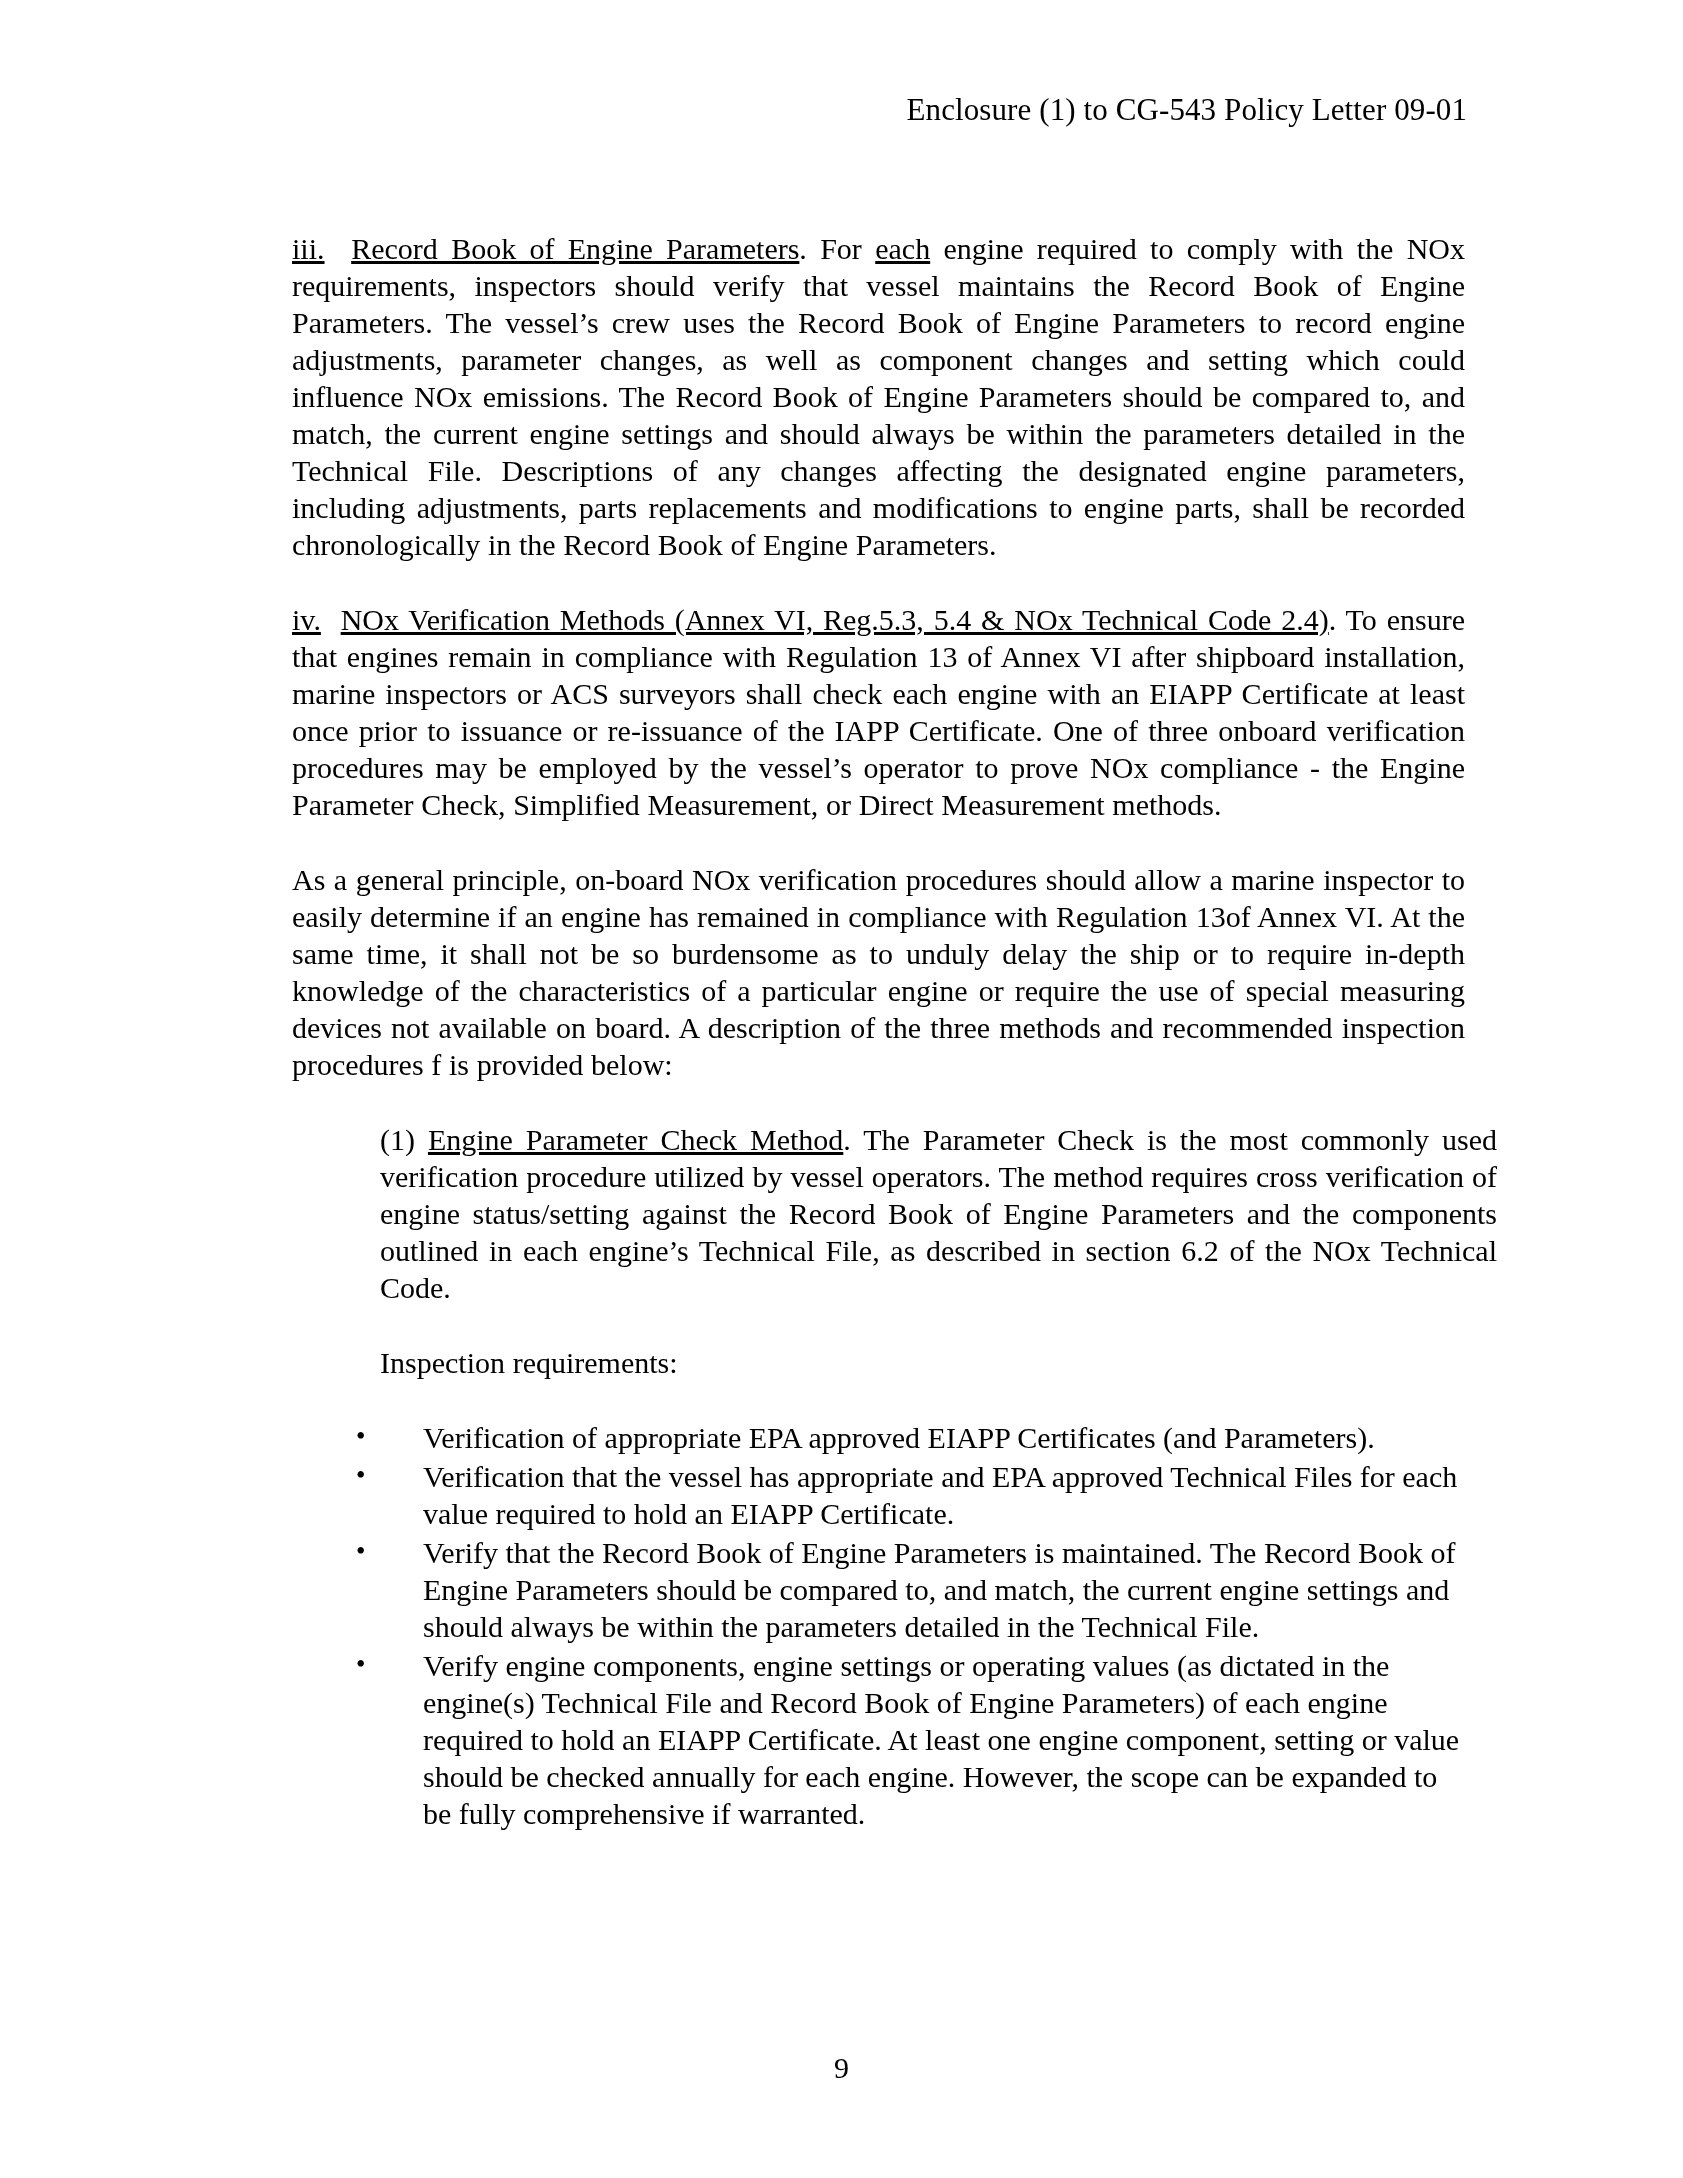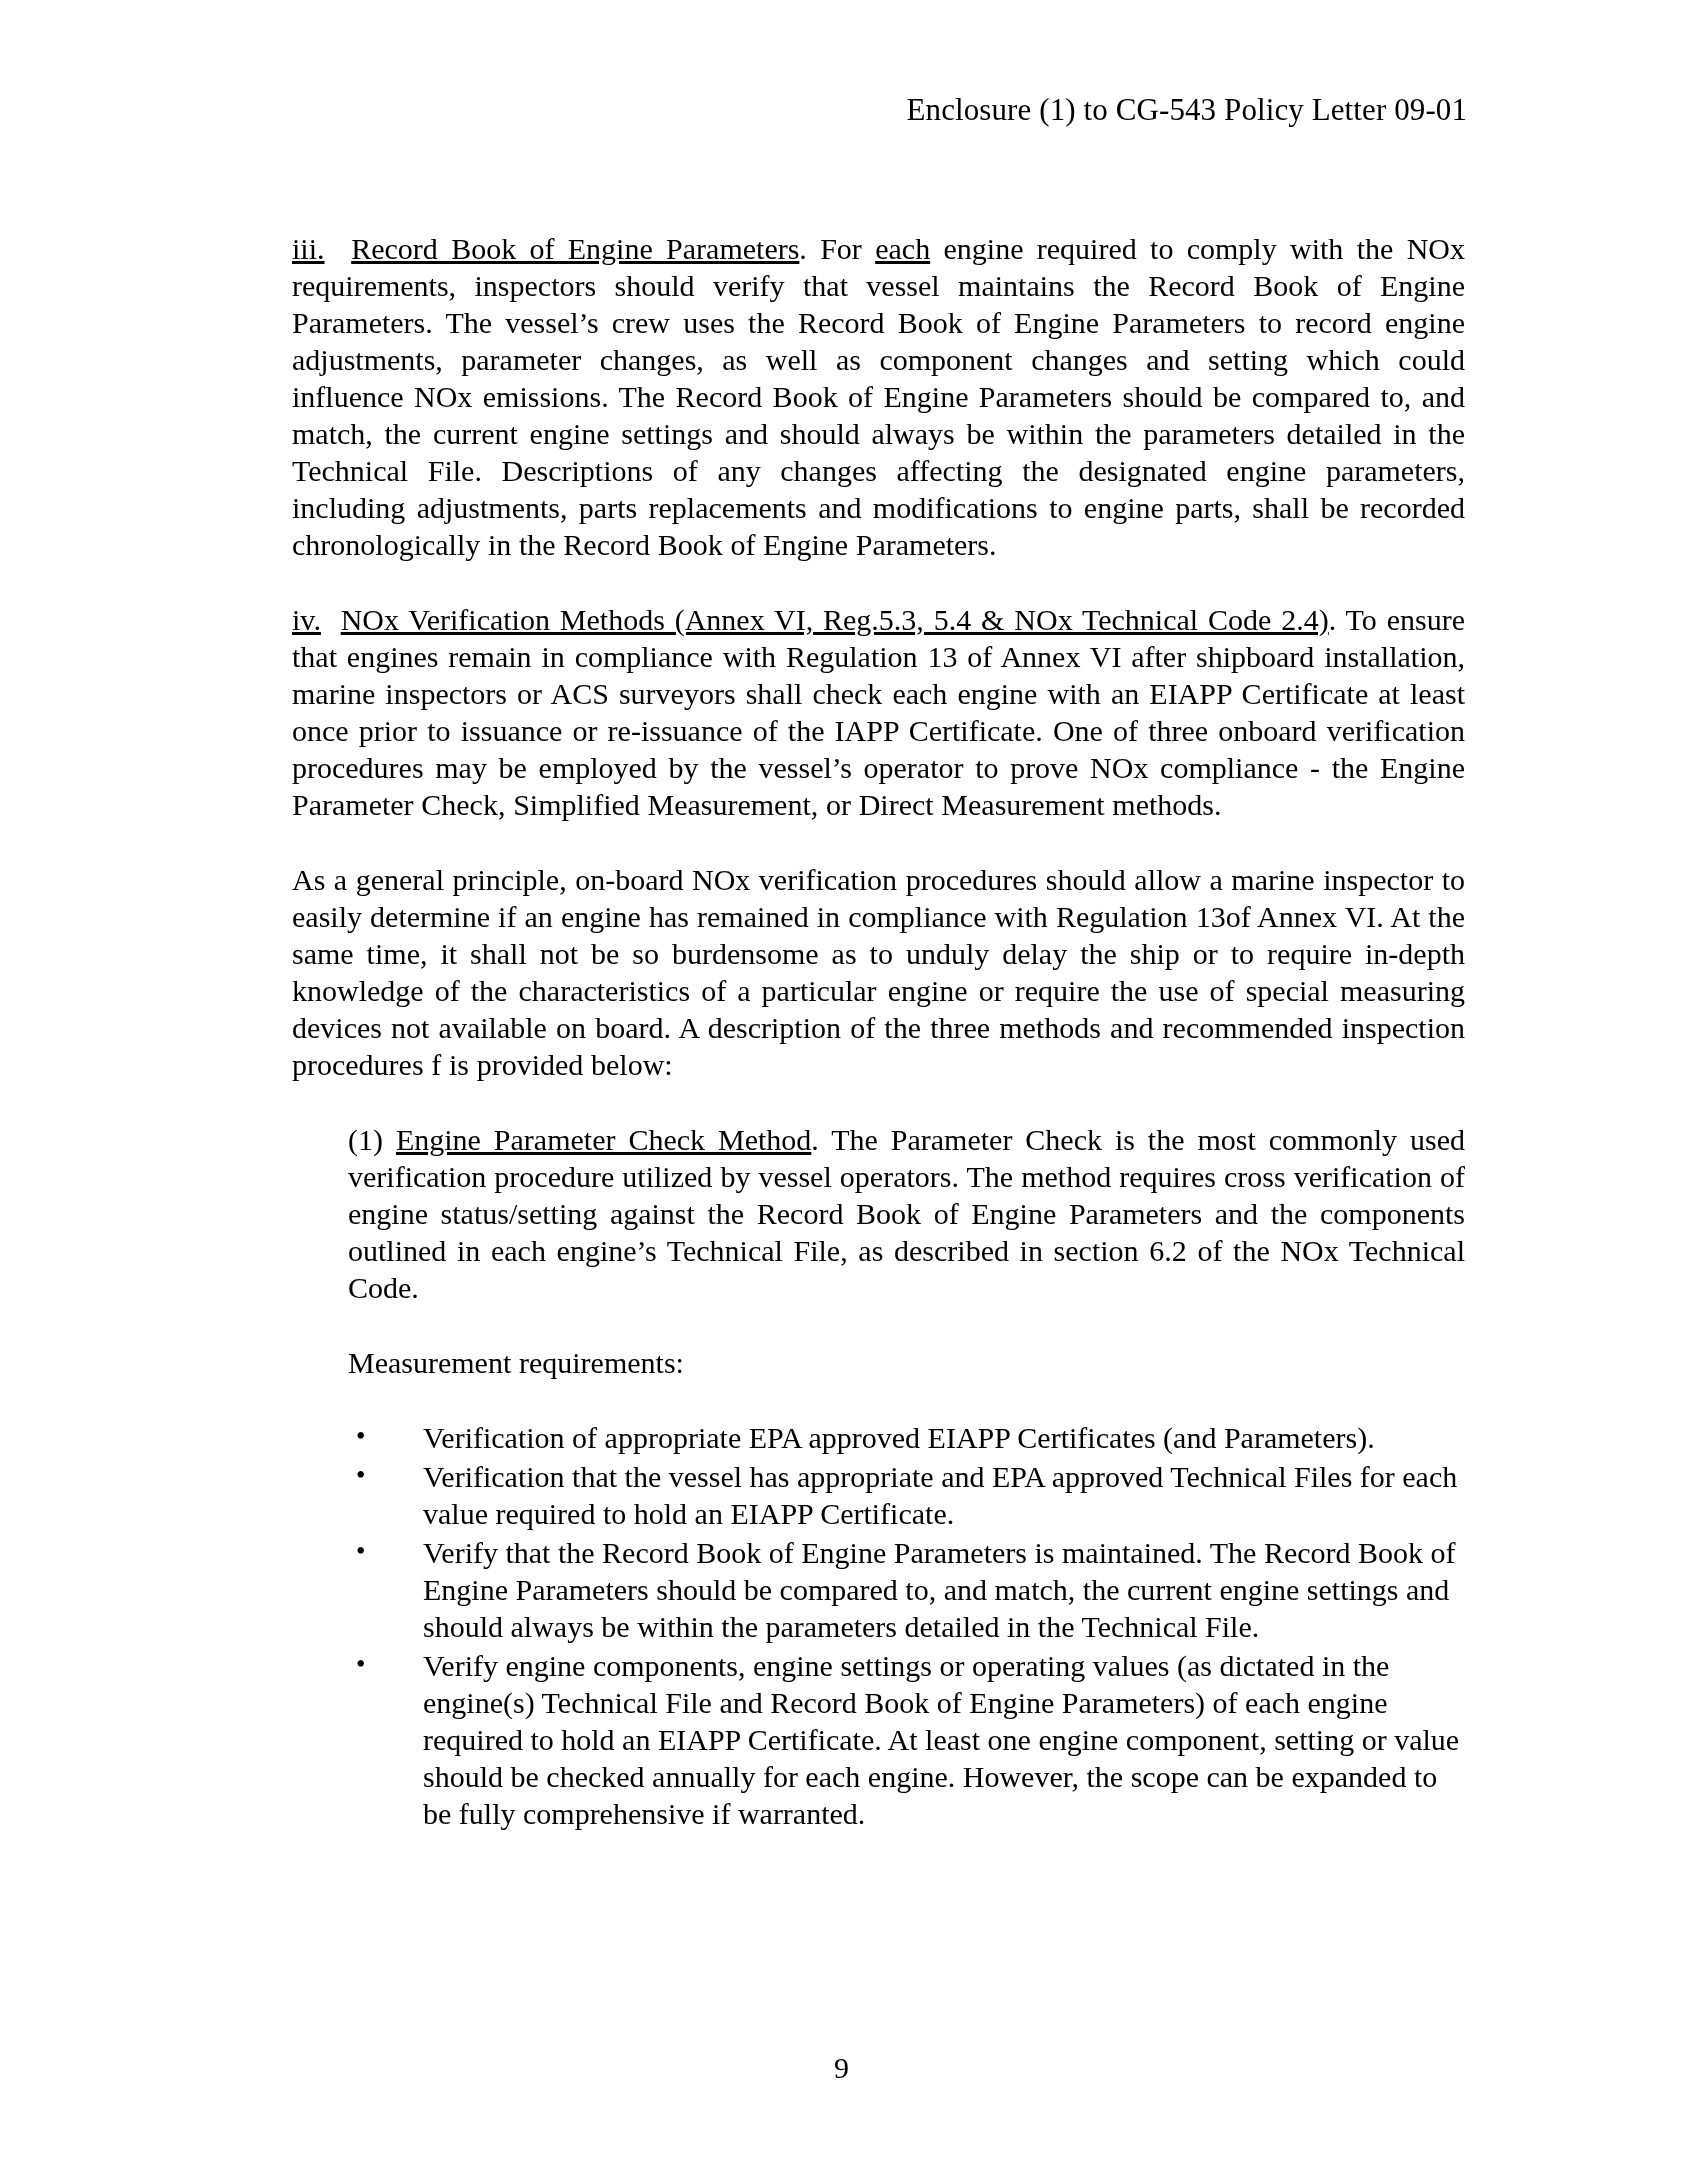--- a/index.html
+++ b/index.html
@@ -54,21 +54,21 @@
   }
   p.body:last-child { margin-bottom: 0; }
 
   .u { text-decoration: underline; text-underline-offset: 2px; }
 
   
   .marker { }
 
   
   .subblock {
-    margin-left: 56px;
+    margin-left: 88px;
     width: 1117px;
   }
   .subblock p.body {
     margin-bottom: 38px;
   }
 
   
   ul.bullets {
     list-style: none;
     margin: 0;
@@ -116,21 +116,21 @@
 
     <p class="body"><span class="marker u">iii.</span>&nbsp;&nbsp;<span class="u">Record Book of Engine Parameters</span><span>.  For </span><span class="u">each</span><span> engine required to comply with the NOx requirements, inspectors should verify that vessel maintains the Record Book of Engine Parameters.  The vessel’s crew uses the Record Book of Engine Parameters to record engine adjustments, parameter changes, as well as component changes and setting which could influence NOx emissions.  The Record Book of Engine Parameters should be compared to, and match, the current engine settings and should always be within the parameters detailed in the Technical File.  Descriptions of any changes affecting the designated engine parameters, including adjustments, parts replacements and modifications to engine parts, shall be recorded chronologically in the Record Book of Engine Parameters.</span></p>
 
     <p class="body"><span class="marker u">iv.</span>&nbsp;&nbsp;<span class="u">NOx Verification Methods (Annex VI, Reg.5.3, 5.4 &amp; NOx Technical Code 2.4)</span><span>. To ensure that engines remain in compliance with Regulation 13 of Annex VI after shipboard installation, marine inspectors or ACS surveyors shall check each engine with an EIAPP Certificate at least once prior to issuance or re-issuance of the IAPP Certificate.  One of three onboard verification procedures may be employed by the vessel’s operator to prove NOx compliance - the Engine Parameter Check, Simplified Measurement, or Direct Measurement methods.</span></p>
 
     <p class="body"><span>As a general principle, on-board NOx verification procedures should allow a marine inspector to easily determine if an engine has remained in compliance with Regulation 13of Annex VI.  At the same time, it shall not be so burdensome as to unduly delay the ship or to require in-depth knowledge of the characteristics of a particular engine or require the use of special measuring devices not available on board.  A description of the three methods and recommended inspection procedures f is provided below:</span></p>
 
     <div class="subblock">
       <p class="body"><span>(1) </span><span class="u">Engine Parameter Check Method</span><span>. The Parameter Check is the most commonly used verification procedure utilized by vessel operators.  The method requires cross verification of engine status/setting against the Record Book of Engine Parameters and the components outlined in each engine’s Technical File, as described in section 6.2 of the NOx Technical Code.</span></p>
 
-      <p class="body">Measurement requirements:</p>
+      <p class="body">Inspection requirements:</p>
     </div>
 
     <ul class="bullets">
       <li><span class="bullet-glyph">•</span><span>Verification of appropriate EPA approved EIAPP Certificates (and Parameters).</span></li>
       <li><span class="bullet-glyph">•</span><span>Verification that the vessel has appropriate and EPA approved Technical Files for each value required to hold an EIAPP Certificate.</span></li>
       <li><span class="bullet-glyph">•</span><span>Verify that the Record Book of Engine Parameters is maintained.  The Record Book of Engine Parameters should be compared to, and match, the current engine settings and should always be within the parameters detailed in the Technical File.</span></li>
       <li><span class="bullet-glyph">•</span><span>Verify engine components, engine settings or operating values (as dictated in the engine(s) Technical File and Record Book of Engine Parameters) of each engine required to hold an EIAPP Certificate.  At least one engine component, setting or value should be checked annually for each engine.  However, the scope can be expanded to be fully comprehensive if warranted.</span></li>
     </ul>
 
   </div>

